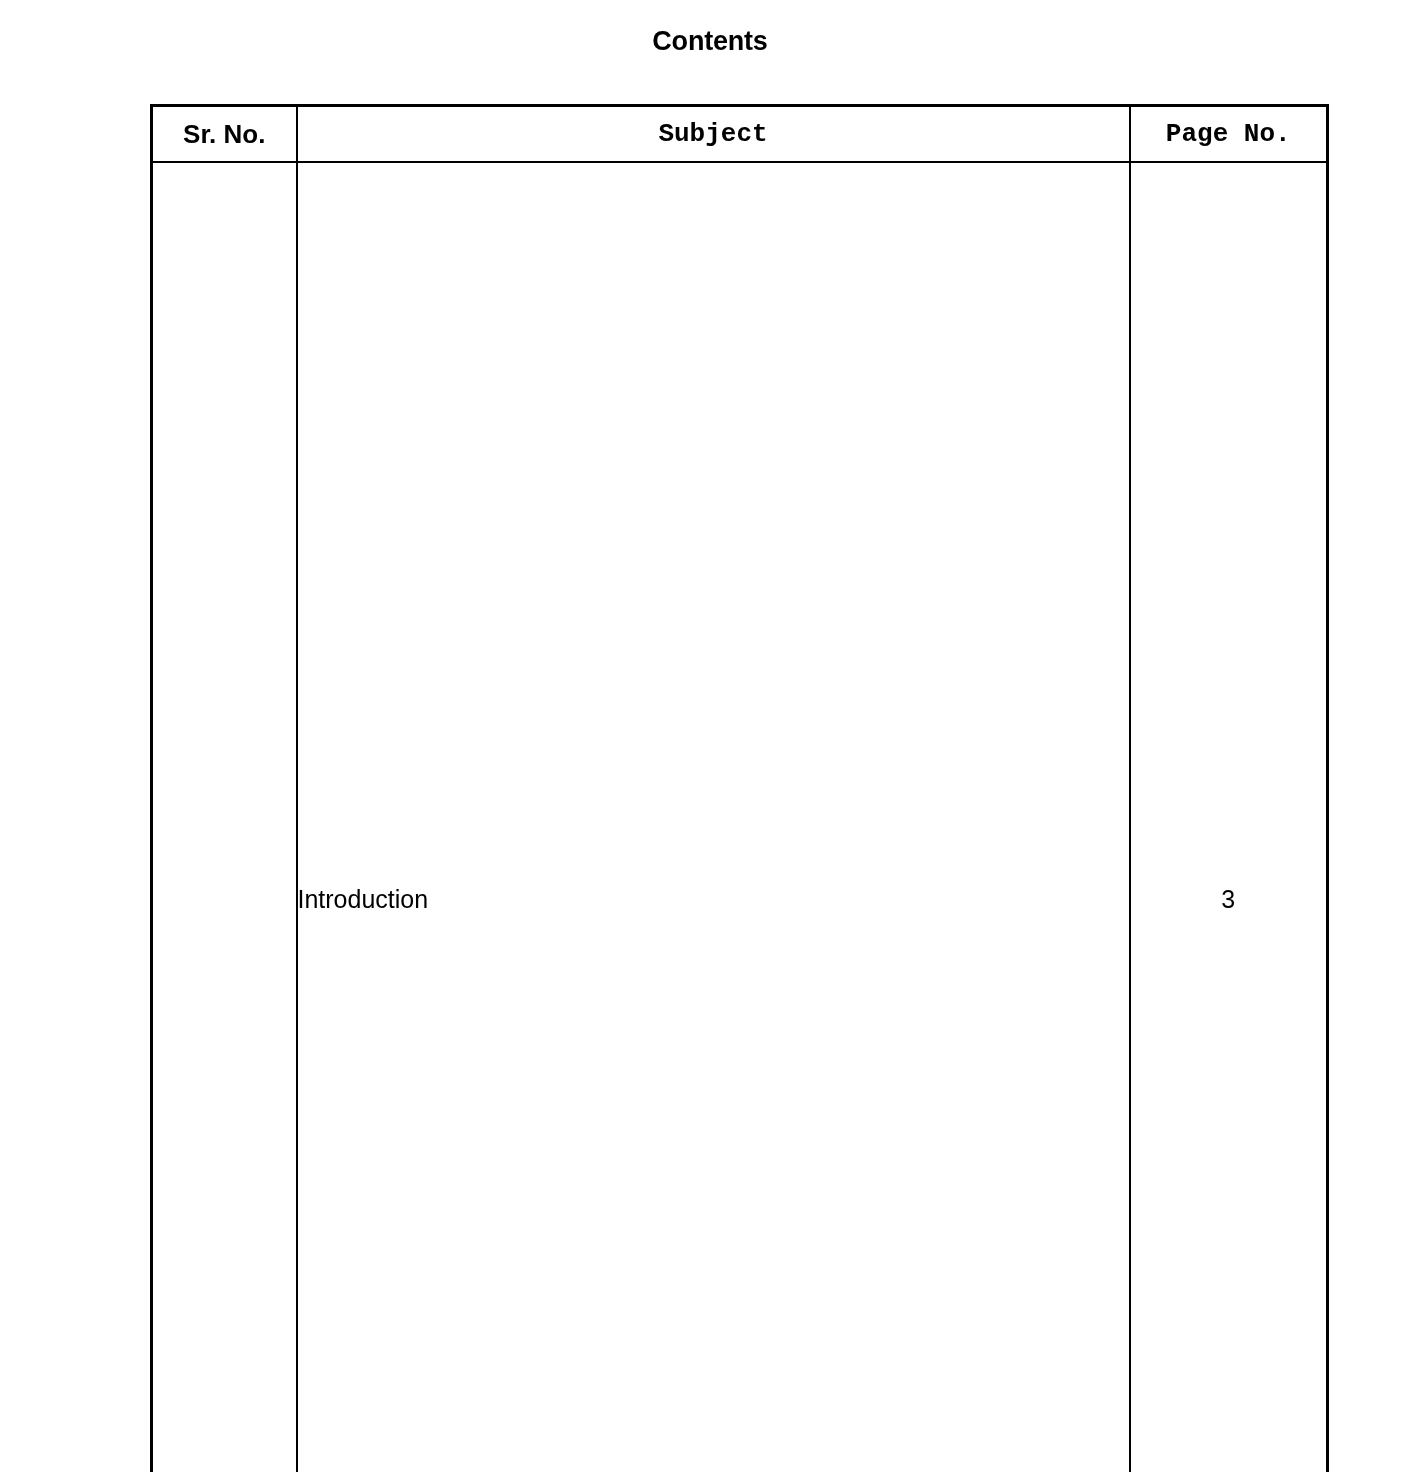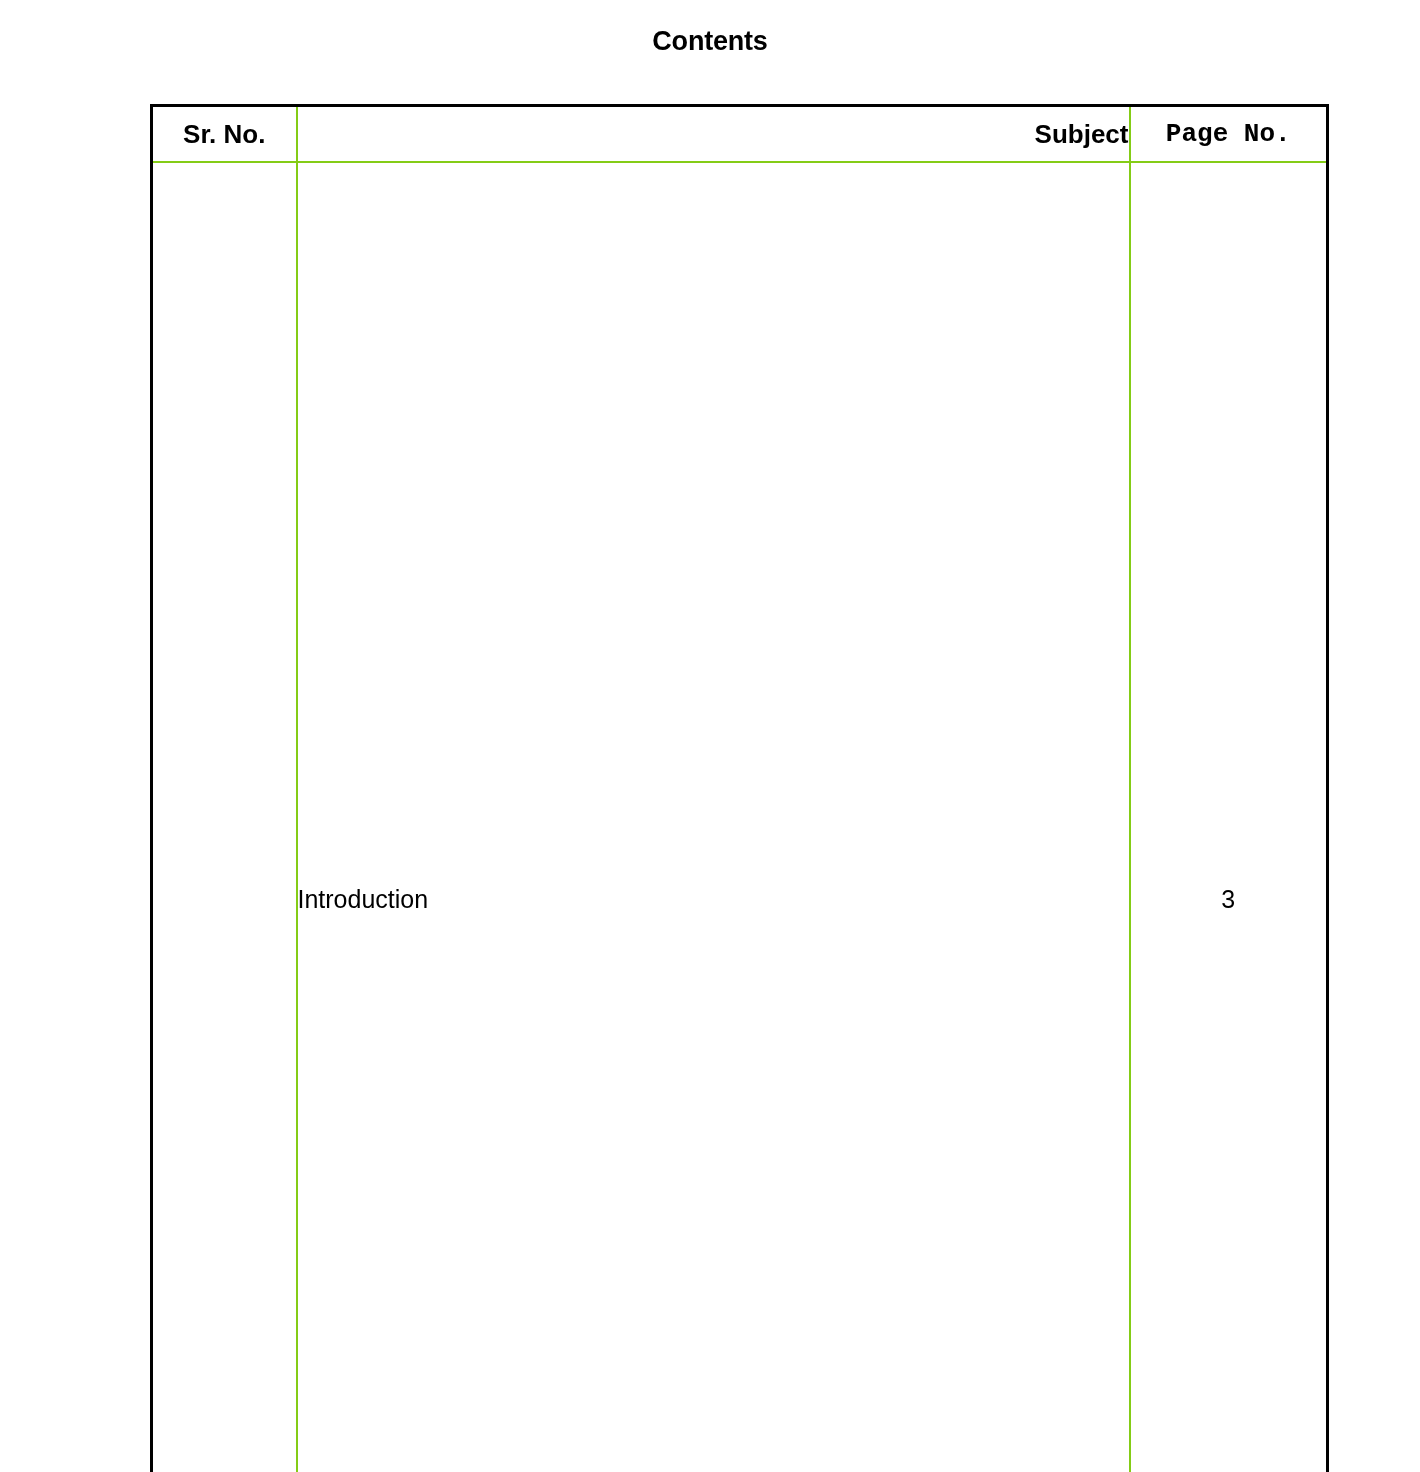--- a/index.html
+++ b/index.html
@@ -35,36 +35,36 @@
     top: 104px;
     width: 1176px;
   }
   table.toc {
     border-collapse: collapse;
     width: 1176px;
     table-layout: fixed;
     border: 3px solid #000;
   }
   table.toc td, table.toc th {
-    border: 2px solid #84cc16;
+    border: 2px solid #000000;
     padding: 0;
     vertical-align: middle;
   }
   col.c-sr    { width: 145px; }
   col.c-subj  { width: 833px; }
   col.c-page  { width: 198px; }
 
   thead th {
     height: 54px;
     font-size: 26px;
     font-weight: bold;
     line-height: 1.1;
   }
   th.h-sr   { text-align: center; }
-  th.h-subj { text-align: right; padding-left: 14px; }
+  th.h-subj { text-align: center; padding-left: 14px; font-family: Liberation Mono, monospace; }
   th.h-page { text-align: center; font-family: Liberation Mono, monospace; }
 
   tbody td {
     height: 41px;
     font-size: 25px;
     line-height: 1.32;
     font-weight: normal;
   }
   td.sr   { text-align: center; }
   td.subj { text-align: left; padding-left: 14px; padding-right: 4px; }

